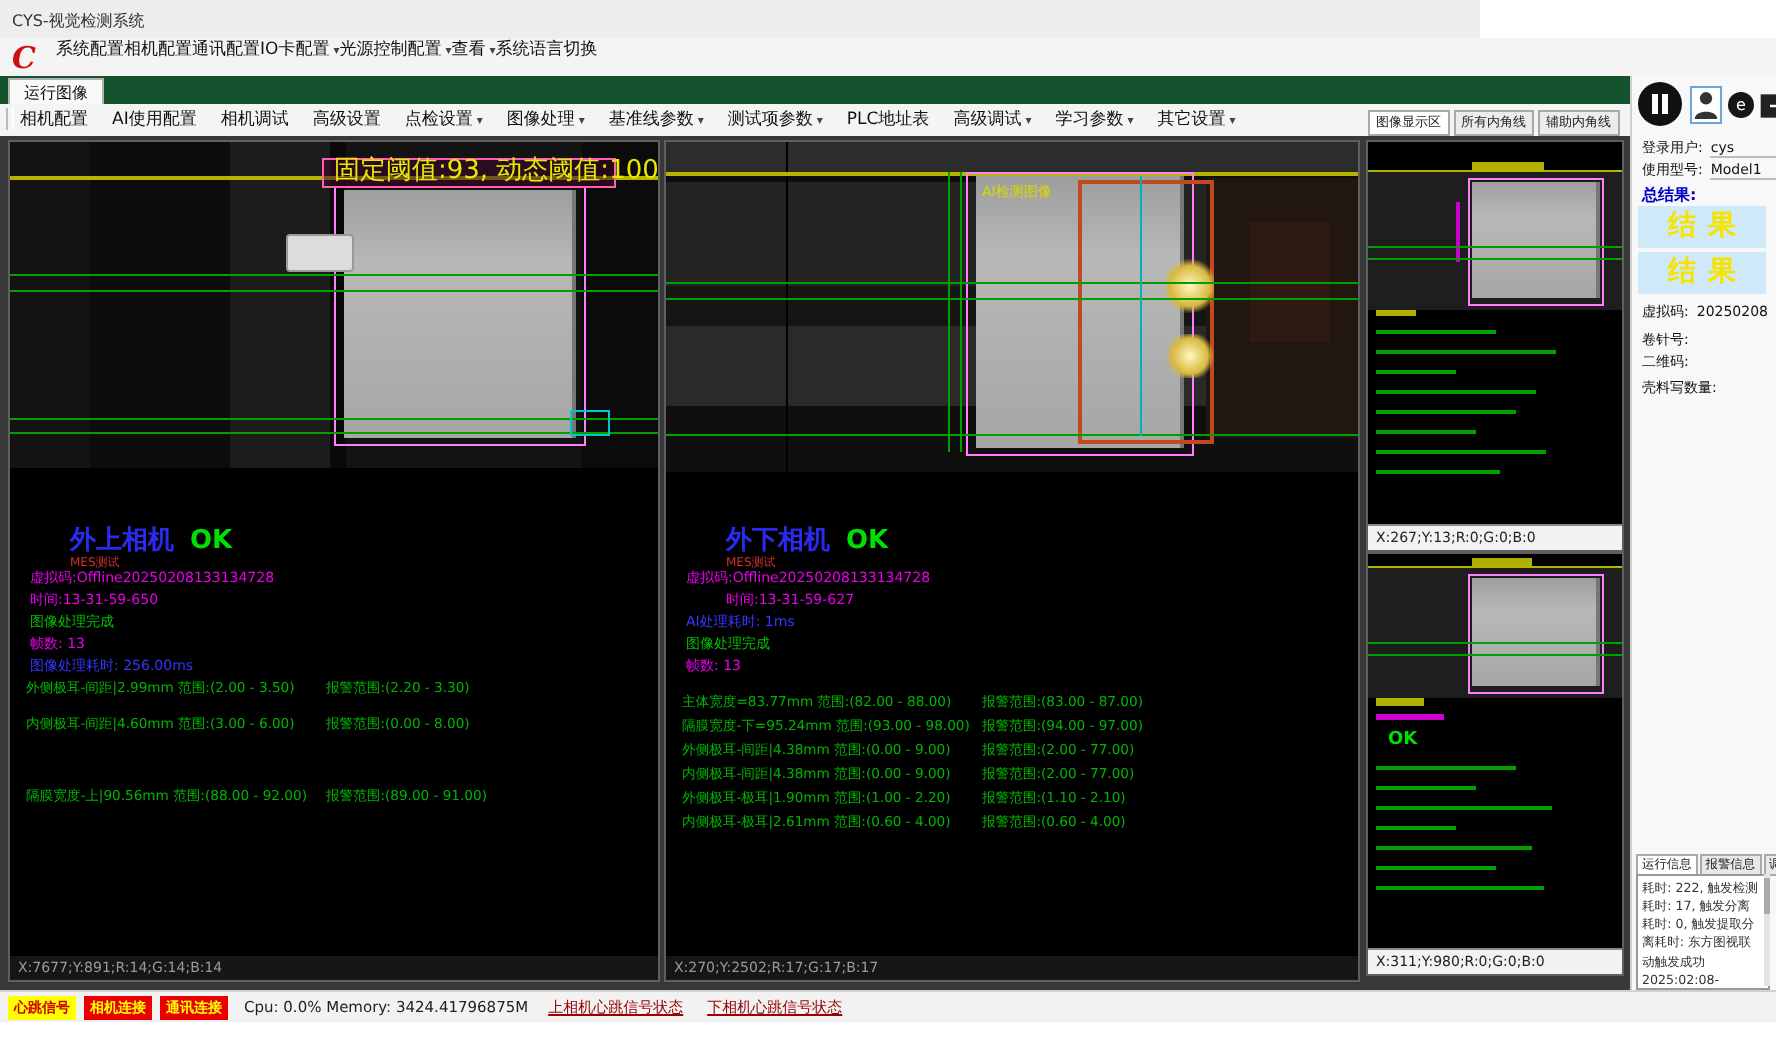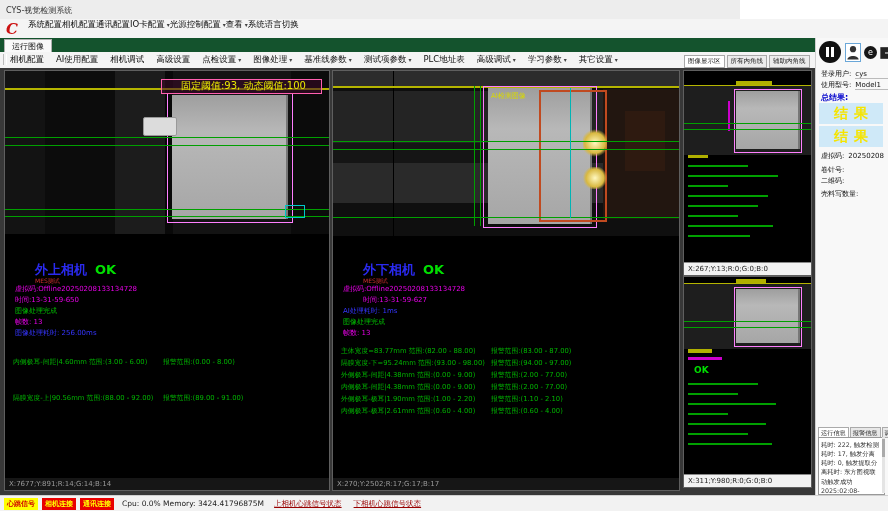--- a/index.html
+++ b/index.html
@@ -47,21 +47,21 @@
 
   
   .yline{position:absolute;left:0;right:0;height:2px;background:#b5b500;}
   .gline{position:absolute;left:0;right:0;height:1px;background:#00a000;}
   .gvline{position:absolute;width:1px;background:#00a000;}
   .pinkrect{position:absolute;border:1px solid #ff7fff;}
   .gbar{position:absolute;height:2px;background:#00a000;}
   .ybar{position:absolute;height:4px;background:#b0b000;}
   .mbar{position:absolute;height:3px;background:#cc00cc;}
   .ov-label{position:absolute;border:1px solid #ff5fb0;background:rgba(60,10,40,.55);
-            color:#e8e800;font-size:10px;line-height:12px;padding-left:19px;white-space:nowrap;}
+            color:#e8e800;font-size:13px;line-height:12px;padding-left:5px;white-space:nowrap;}
   .ai-label{position:absolute;color:#d8d800;font-size:7px;white-space:nowrap;}
   .cell{position:absolute;background:linear-gradient(180deg,#9e9e9e,#b8b8b8 30%,#a6a6a6);
         border-right:2px solid #777;}
   .spot{position:absolute;background:radial-gradient(circle,#fff8c0 0%,#d8b840 55%,rgba(0,0,0,0) 75%);}
 
   
   .cpanel{left:815px;top:38px;width:73px;height:457px;background:#f8f8f8;border-left:1px solid #cfcfcf;box-sizing:border-box;}
   .pause-btn{left:3px;top:3px;width:22px;height:22px;border-radius:50%;background:#111;}
   .pause-bar{position:absolute;top:6px;width:3px;height:10px;background:#fff;}
   .person-btn{left:29px;top:5px;width:16px;height:19px;background:#fff;border:1px solid #6aa7d8;box-sizing:border-box;}
@@ -160,20 +160,21 @@
       <div class="abs" style="left:280px;top:134px;width:18px;height:11px;border:1px solid #00c8c8;"></div>
       <div class="ov-label" style="left:156px;top:8px;width:140px;height:13px;">固定阈值:93, 动态阈值:100</div>
     </div>
     <span class="cam-title" style="left:30px;top:190px;"><span>外上相机</span><span class="ok">OK</span></span>
     <span class="mes" style="left:30px;top:206px;">MES测试</span>
     <span class="il mag" style="left:10px;top:213px;">虚拟码:Offline20250208133134728</span>
     <span class="il mag" style="left:10px;top:224px;">时间:13-31-59-650</span>
     <span class="il grn" style="left:10px;top:235px;">图像处理完成</span>
     <span class="il mag" style="left:10px;top:246px;">帧数: 13</span>
     <span class="il blu" style="left:10px;top:257px;">图像处理耗时: 256.00ms</span>
+    <div class="mrow" style="top:268px;"><span>外侧极耳-间距|2.99mm 范围:(2.00 - 3.50)</span><span class="malarm">报警范围:(2.20 - 3.30)</span></div>
     <div class="mrow" style="top:286px;"><span>内侧极耳-间距|4.60mm 范围:(3.00 - 6.00)</span><span class="malarm">报警范围:(0.00 - 8.00)</span></div>
     <div class="mrow" style="top:322px;"><span>隔膜宽度-上|90.56mm 范围:(88.00 - 92.00)</span><span class="malarm">报警范围:(89.00 - 91.00)</span></div>
     <div class="coords">X:7677;Y:891;R:14;G:14;B:14</div>
   </div>
 
   <div class="panel" style="left:332px;top:2px;width:348px;height:421px;">
     <div class="imgzone" style="height:165px;background:#1d1d1d;">
       <div class="abs" style="left:0;top:0;right:0;height:16px;background:#2c2c2c;"></div>
       <div class="abs" style="left:0;top:16px;right:0;height:4px;background:#0e0e0e;"></div>
       <div class="abs" style="left:0;top:20px;right:0;height:52px;background:#242424;"></div>

